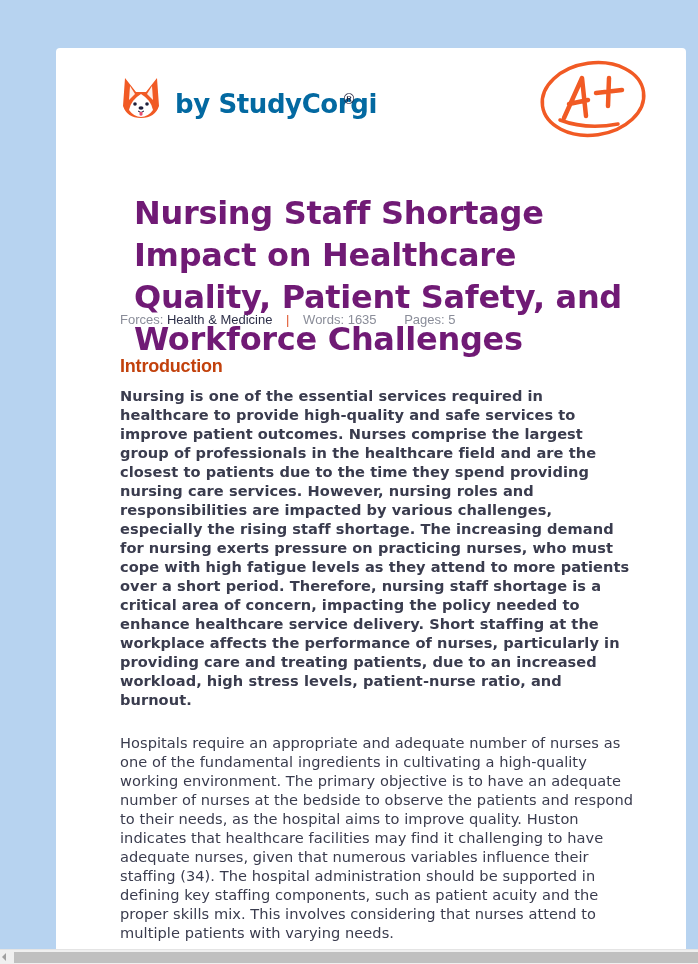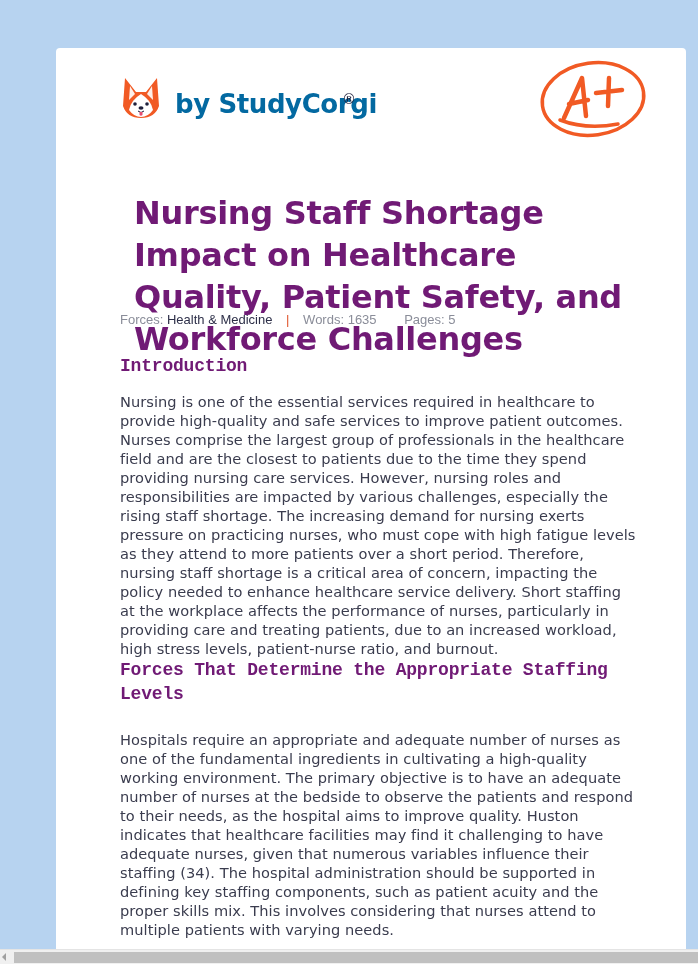--- a/index.html
+++ b/index.html
@@ -35,29 +35,29 @@
     position:absolute; left:64px; top:264px;
     font-size:13px; color:#8a8d99; white-space:nowrap;
   }
   .meta .topic-val { color:#2d2f48; }
   .meta .sep { color:#e0552c; margin:0 10px; }
   .meta .words { margin-right:24px; }
   .content {
     position:absolute; left:64px; top:304px; width:516px;
   }
   h2 {
-    margin:0; font-family:Liberation Mono, monospace; font-weight:bold;
-    font-size:18px; line-height:24px; color:#701a75; letter-spacing:-0.2px;
+    margin:0; font-family:Liberation Sans, sans-serif; font-weight:bold;
+    font-size:18px; line-height:24px; color:#c2410c; letter-spacing:-0.2px;
   }
   p {
     margin:0; font-family:"DejaVu Sans", sans-serif;
     font-size:14.6px; line-height:19px; color:#3a3c4e; letter-spacing:0.05px;
   }
   .h-intro { margin-top:2px; }
-  .p-intro { margin-top:14px; }
+  .p-intro { margin-top:8px;font-weight:bold; }
   .h-forces { margin-top:0px; }
   .p-forces { margin-top:24px; }
   .scrollbar {
     position:absolute; left:0; top:949px; width:698px; height:15px;
     background:#f0f0f0; border-top:1px solid #e4e4e4;
   }
   .scroll-left {
     position:absolute; left:2px; top:3px; width:0; height:0;
     border-top:4px solid transparent; border-bottom:4px solid transparent;
     border-right:4px solid #a0a0a0;
@@ -101,21 +101,20 @@
     <span>Forces:</span>
     <span class="topic-val">Health &amp; Medicine</span>
     <span class="sep">|</span>
     <span class="words">Words: 1635</span>
     <span>Pages: 5</span>
   </div>
 
   <div class="content">
     <h2 class="h-intro">Introduction</h2>
     <p class="p-intro">Nursing is one of the essential services required in healthcare to provide high-quality and safe services to improve patient outcomes. Nurses comprise the largest group of professionals in the healthcare field and are the closest to patients due to the time they spend providing nursing care services. However, nursing roles and responsibilities are impacted by various challenges, especially the rising staff shortage. The increasing demand for nursing exerts pressure on practicing nurses, who must cope with high fatigue levels as they attend to more patients over a short period. Therefore, nursing staff shortage is a critical area of concern, impacting the policy needed to enhance healthcare service delivery. Short staffing at the workplace affects the performance of nurses, particularly in providing care and treating patients, due to an increased workload, high stress levels, patient-nurse ratio, and burnout.</p>
-    <h2 class="h-forces">Forces That Determine the Appropriate Staffing Levels</h2>
     <p class="p-forces">Hospitals require an appropriate and adequate number of nurses as one of the fundamental ingredients in cultivating a high-quality working environment. The primary objective is to have an adequate number of nurses at the bedside to observe the patients and respond to their needs, as the hospital aims to improve quality. Huston indicates that healthcare facilities may find it challenging to have adequate nurses, given that numerous variables influence their staffing (34). The hospital administration should be supported in defining key staffing components, such as patient acuity and the proper skills mix. This involves considering that nurses attend to multiple patients with varying needs.</p>
   </div>
 </div>
 
 <div class="scrollbar">
   <span class="scroll-left"></span>
   <span class="scroll-thumb"></span>
 </div>
 
 </body></html>

